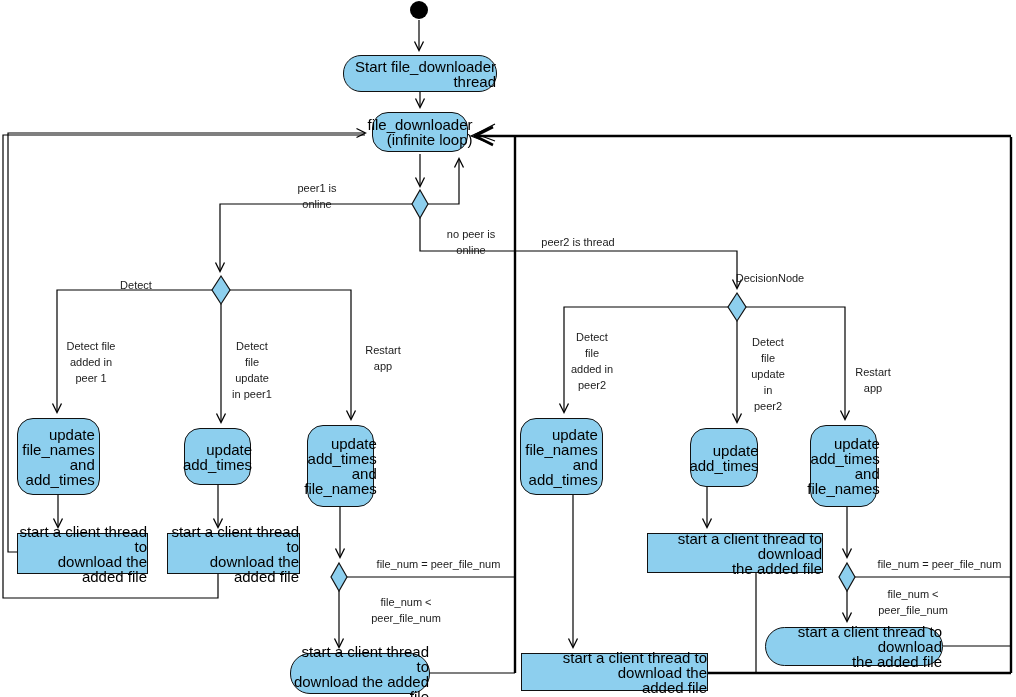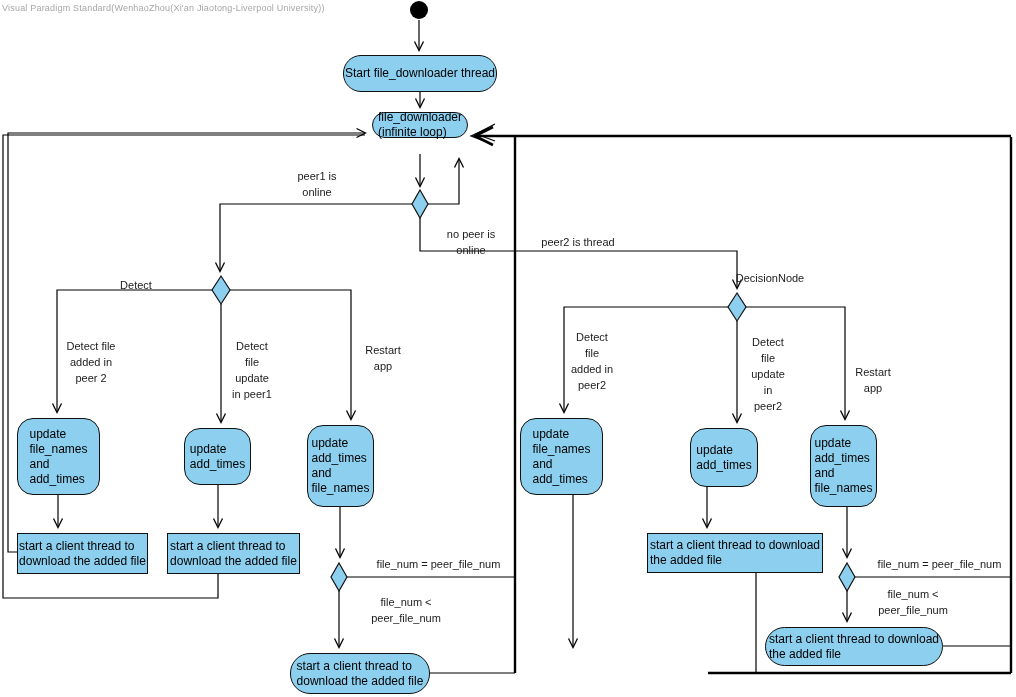--- a/index.html
+++ b/index.html
@@ -14,22 +14,22 @@
   #canvas{position:relative;width:1016px;height:697px;background:#ffffff;overflow:hidden}
   #wires{position:absolute;left:0;top:0;width:1016px;height:697px}
   .edge{fill:none;stroke:var(--line-color);stroke-width:1.2}
   .edge-thick{stroke-width:2.4}
   .shape{fill:var(--node-fill);stroke:var(--node-border);stroke-width:1.2}
   .node{
     position:absolute;
     background:var(--node-fill);
     border:1.3px solid var(--node-border);
     display:flex;align-items:center;justify-content:center;
-    text-align:left;white-space:pre-line;
-    font-size:12px;line-height:15px;color:#000;
+    text-align:right;white-space:pre-line;
+    font-size:15px;line-height:15px;color:#000;
   }
   .rounded{border-radius:16px}
   .r18{border-radius:18px}
   .r20{border-radius:20px}
   .elabel{
     position:absolute;font-size:11px;line-height:16px;
     text-align:center;white-space:pre-line;color:var(--label-color);
   }
   .left-align{text-align:center}
   .watermark{
@@ -86,24 +86,23 @@
     <polyline class="edge edge-thick" points="1011,673 1011,137"></polyline>
 
     <circle cx="419" cy="10" r="9" fill="#000"></circle>
     <polygon class="shape" points="420,190 428,204 420,218 412,204"></polygon>
     <polygon class="shape" points="221,276 230,290 221,304 212,290"></polygon>
     <polygon class="shape" points="737,293 746,307 737,321 728,307"></polygon>
     <polygon class="shape" points="339,563 347,577 339,591 331,577"></polygon>
     <polygon class="shape" points="847,563 855,577 847,591 839,577"></polygon>
   </svg>
 
-  <div class="watermark">Visual Paradigm Standard(WenhaoZhou(Xi'an Jiaotong-Liverpool University))</div>
 
   <div class="node r18" style="left:343px;top:55px;width:154px;height:37px">Start file_downloader thread</div>
-  <div class="node rounded" style="left:372px;top:112px;width:96px;height:26px">file_downloader
+  <div class="node rounded" style="left:372px;top:112px;width:96px;height:40px">file_downloader
 (infinite loop)</div>
 
   <div class="node rounded" style="left:17px;top:418px;width:83px;height:77px">update
 file_names
 and
 add_times</div>
   <div class="node rounded" style="left:184px;top:428px;width:67px;height:57px">update
 add_times</div>
   <div class="node rounded" style="left:307px;top:425px;width:67px;height:82px">update
 add_times
@@ -121,34 +120,36 @@
 and
 add_times</div>
   <div class="node rounded" style="left:690px;top:428px;width:68px;height:59px">update
 add_times</div>
   <div class="node rounded" style="left:810px;top:425px;width:67px;height:82px">update
 add_times
 and
 file_names</div>
   <div class="node" style="left:647px;top:533px;width:176px;height:40px">start a client thread to download
 the added file</div>
+  <div class="node" style="left:521px;top:653px;width:187px;height:38px">start a client thread to download the
+added file</div>
   <div class="node r20" style="left:765px;top:627px;width:178px;height:39px">start a client thread to download
 the added file</div>
 
-  <div class="elabel" style="left:287px;top:168px;width:60px">peer1 is
+  <div class="elabel" style="left:287px;top:180px;width:60px">peer1 is
 online</div>
   <div class="elabel" style="left:436px;top:226px;width:70px">no peer is
 online</div>
   <div class="elabel" style="left:539px;top:234px;width:78px">peer2 is thread</div>
   <div class="elabel" style="left:115px;top:277px;width:42px">Detect</div>
   <div class="elabel" style="left:732px;top:270px;width:76px">DecisionNode</div>
 
   <div class="elabel" style="left:61px;top:338px;width:60px">Detect file
 added in
-peer 2</div>
+peer 1</div>
   <div class="elabel" style="left:222px;top:338px;width:60px">Detect
 file
 update
 in peer1</div>
   <div class="elabel" style="left:358px;top:342px;width:50px">Restart
 app</div>
 
   <div class="elabel" style="left:562px;top:329px;width:60px">Detect
 file
 added in

